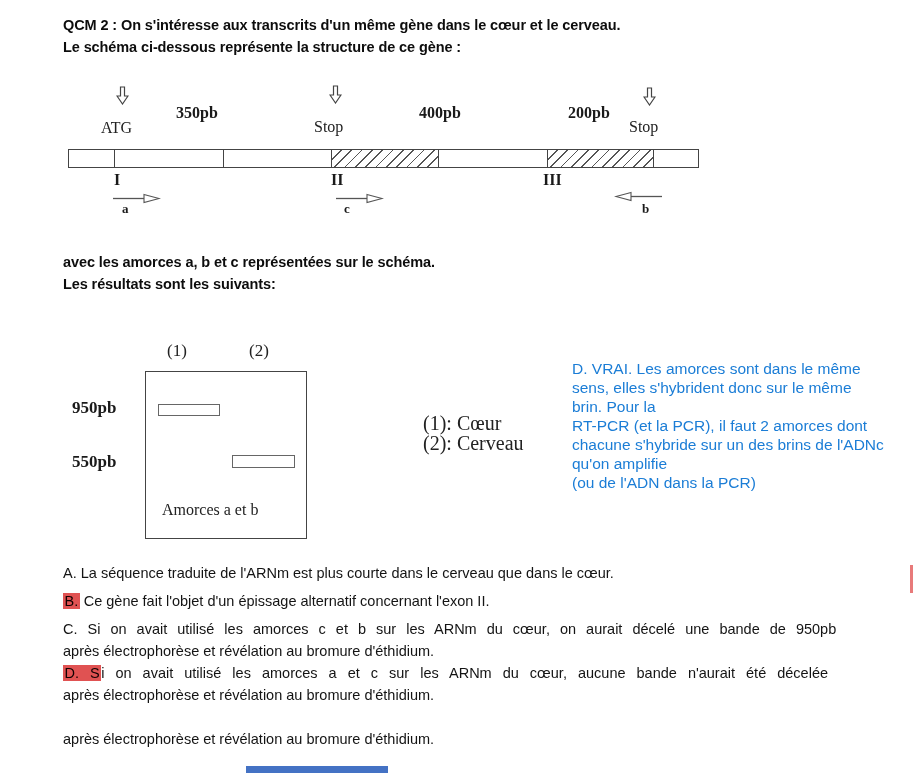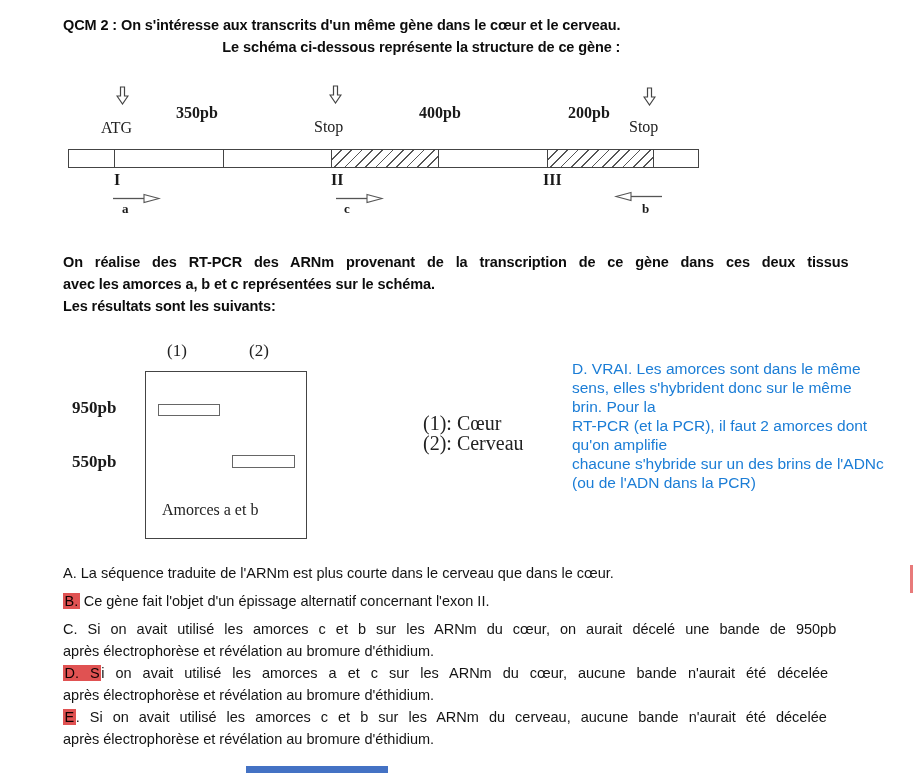--- a/index.html
+++ b/index.html
@@ -21,21 +21,21 @@
   .gel-box{position:absolute;background:#fff;border:1.3px solid #444;}
   .band{position:absolute;background:#fff;border:1.1px solid #666;}
   .note{font-size:15.5px;line-height:19px;color:#1b7dd6;}
   .ws6{word-spacing:6px;} .ws7{word-spacing:7px;} .ws8{word-spacing:8px;}
 </style>
 </head>
 <body>
 
 <div class="page">
 
-  <div class="abs sans-bold" style="left:63px;top:14px;text-align:right;">
+  <div class="abs sans-bold" style="left:63px;top:14px;">
     <div>QCM 2 : On s'intéresse aux transcrits d'un même gène dans le cœur et le cerveau.</div>
     <div>Le schéma ci-dessous représente la structure de ce gène :</div>
   </div>
 
   <div>
 
     <svg class="abs" style="left:116px;top:86px;" width="13" height="19" viewBox="0 0 13 19">
       <path d="M4.5 1 H8.5 V10 H12 L6.5 18 L1 10 H4.5 Z" fill="#fff" stroke="#444" stroke-width="1.2"></path>
     </svg>
     <svg class="abs" style="left:329px;top:85px;" width="13" height="19" viewBox="0 0 13 19">
@@ -76,21 +76,20 @@
     <div class="abs serif-b" style="left:344px;top:201px;font-size:13px;">c</div>
 
     <svg class="abs" style="left:614px;top:189px;" width="48" height="14">
       <line x1="16" y1="7.5" x2="48" y2="7.5" stroke="#555" stroke-width="1.3"></line>
       <path d="M17 3.5 L2 7.5 L17 11.5 Z" fill="#fff" stroke="#555" stroke-width="1.1"></path>
     </svg>
     <div class="abs serif-b" style="left:642px;top:201px;font-size:13px;">b</div>
   </div>
 
   <div class="abs sans-bold" style="left:63px;top:251px;">
-    <div class="ws8">On réalise des RT-PCR des ARNm provenant de la transcription de ce gène dans ces deux tissus</div>
     <div>avec les amorces a, b et c représentées sur le schéma.</div>
     <div>Les résultats sont les suivants:</div>
   </div>
 
   <div>
     <div class="abs serif" style="left:167px;top:341px;font-size:17px;">(1)</div>
     <div class="abs serif" style="left:249px;top:341px;font-size:17px;">(2)</div>
 
     <div class="gel-box" style="left:145px;top:371px;width:160px;height:166px;"></div>
 
@@ -106,34 +105,33 @@
       <div>(1): Cœur</div>
       <div>(2): Cerveau</div>
     </div>
   </div>
 
   <div class="abs note" style="left: 572px; top: 359px; color: rgb(27, 125, 214);">
     <div>D. VRAI. Les amorces sont dans le même</div>
     <div>sens, elles s'hybrident donc sur le même</div>
     <div>brin. Pour la</div>
     <div>RT-PCR (et la PCR), il faut 2 amorces dont</div>
+    <div>chacune s'hybride sur un des brins de l'ADNc</div>
     <div>qu'on amplifie</div>
-    <div>chacune s'hybride sur un des brins de l'ADNc</div>
     <div>(ou de l'ADN dans la PCR)</div>
   </div>
 
   <div class="abs opt" style="left:63px;top:564px;">A. La séquence traduite de l'ARNm est plus courte dans le cerveau que dans le cœur.</div>
 
   <div class="abs opt" style="left:63px;top:592px;"><span class="hl" style="background: rgb(224, 82, 82);">B.</span><span> Ce gène fait l'objet d'un épissage alternatif concernant l'exon II.</span></div>
 
   <div class="abs opt ws6" style="left:63px;top:620px;">C. Si on avait utilisé les amorces c et b sur les ARNm du cœur, on aurait décelé une bande de 950pb</div>
   <div class="abs opt" style="left:63px;top:642px;">après électrophorèse et révélation au bromure d'éthidium.</div>
 
   <div class="abs opt ws7" style="left:63px;top:664px;"><span class="hl" style="background: rgb(224, 82, 82);">D. S</span><span>i on avait utilisé les amorces a et c sur les ARNm du cœur, aucune bande n'aurait été décelée</span></div>
   <div class="abs opt" style="left:63px;top:686px;">après électrophorèse et révélation au bromure d'éthidium.</div>
 
-  <div class="abs opt ws6" style="left:63px;top:708px;"><span class="hl" style="background: rgb(224, 82, 82);">E</span><span>. Si on avait utilisé les amorces c et b sur les ARNm du cerveau, aucune bande n'aurait été décelée</span></div>
   <div class="abs opt" style="left:63px;top:730px;">après électrophorèse et révélation au bromure d'éthidium.</div>
 
   <div class="abs" style="left:910px;top:565px;width:3px;height:28px;background:#e87a7a;"></div>
   <div class="abs" style="left:246px;top:766px;width:142px;height:7px;background:#4472c4;"></div>
 
 </div>
 
 </body></html>

